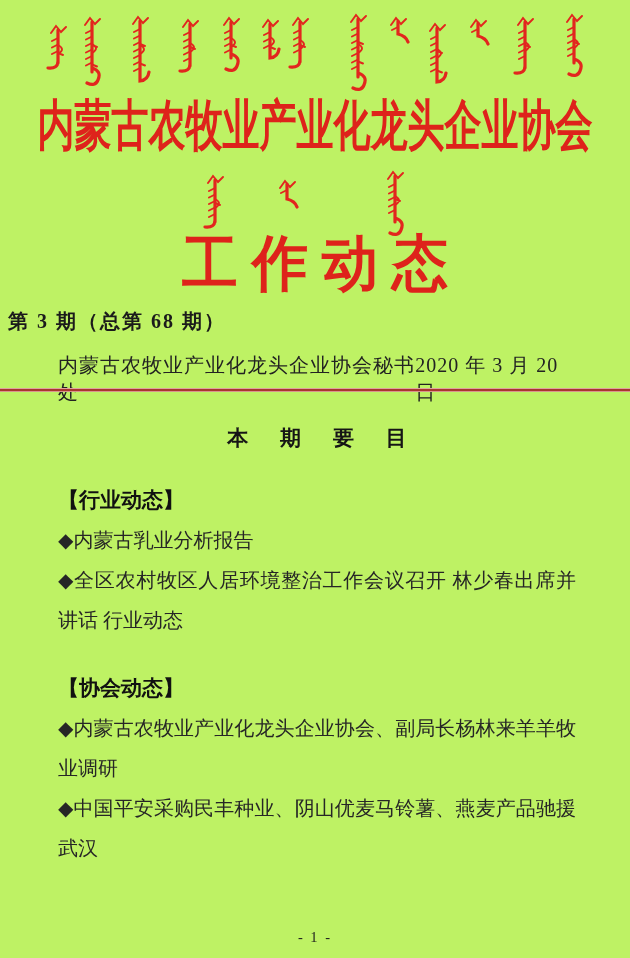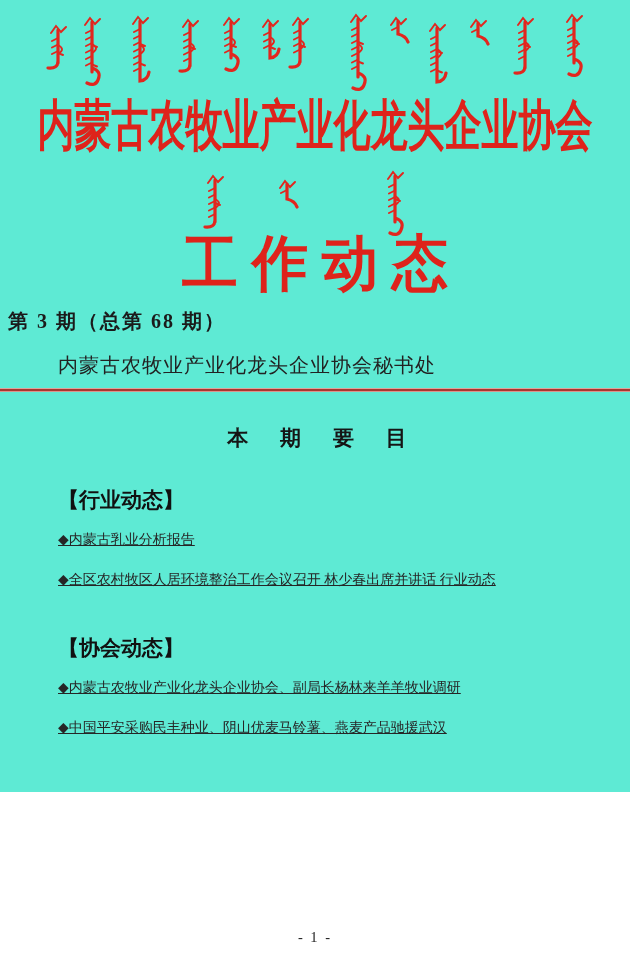--- a/index.html
+++ b/index.html
@@ -2,21 +2,21 @@
 <html><head>
 <meta charset="utf-8">
 <style>
   html,body{margin:0;padding:0;}
   body{
     width:630px;height:958px;
     background:#ffffff;
     font-family:"Liberation Serif","DejaVu Serif",serif;
     overflow:hidden;
   }
-  .page{position:relative;width:630px;height:792px;background:#5eead4;}
+  .page{position:relative;width:630px;height:958px;background:#bef264;}
 
   
   .mong-svg{position:absolute;left:0;top:0;width:630px;height:245px;display:block;}
 
   
   .org-title{
     position:absolute;top:89px;left:0;width:630px;
     text-align:center;
     font-size:37px;font-weight:bold;
     color:#de231b;
@@ -69,26 +69,25 @@
     font-family:"Liberation Sans","DejaVu Sans",sans-serif;
     margin-bottom:4px;
   }
   .toc-section-header{
     font-size:21px;font-weight:bold;color:#111;
     line-height:40px;
     font-family:"Liberation Sans","DejaVu Sans",sans-serif;
     margin-top:28px;
   }
   .toc-item{
-    font-size:14px;color:#262626;
+    font-size:20px;color:#262626;
     line-height:40px;
     text-align:justify;
     text-align-last:left;
     font-family:"Liberation Serif","DejaVu Serif",serif;
-    text-decoration:underline;
   }
 
   .page-number{
     position:absolute;top:929px;left:0;width:630px;
     text-align:center;
     font-size:14.5px;color:#1d1d1d;
     letter-spacing:2px;
   }
 </style>
 </head>
@@ -102,20 +101,21 @@
     </svg>
 
   <div class="org-title">内蒙古农牧业产业化龙头企业协会</div>
 
   <div class="main-title">工作动态</div>
 
   <div class="issue-line">第 3 期（总第 68 期）</div>
 
   <div class="pub-line">
     <span>内蒙古农牧业产业化龙头企业协会秘书处</span>
+    <span>2020 年 3 月 20 日</span>
   </div>
 
   <div class="red-rule"></div>
 
   <div class="toc">
     <div class="toc-title">本 期 要 目</div>
 
     <div class="toc-section-header">【行业动态】</div>
     <div class="toc-item">◆内蒙古乳业分析报告</div>
     <div class="toc-item">◆全区农村牧区人居环境整治工作会议召开  林少春出席并讲话  行业动态</div>

